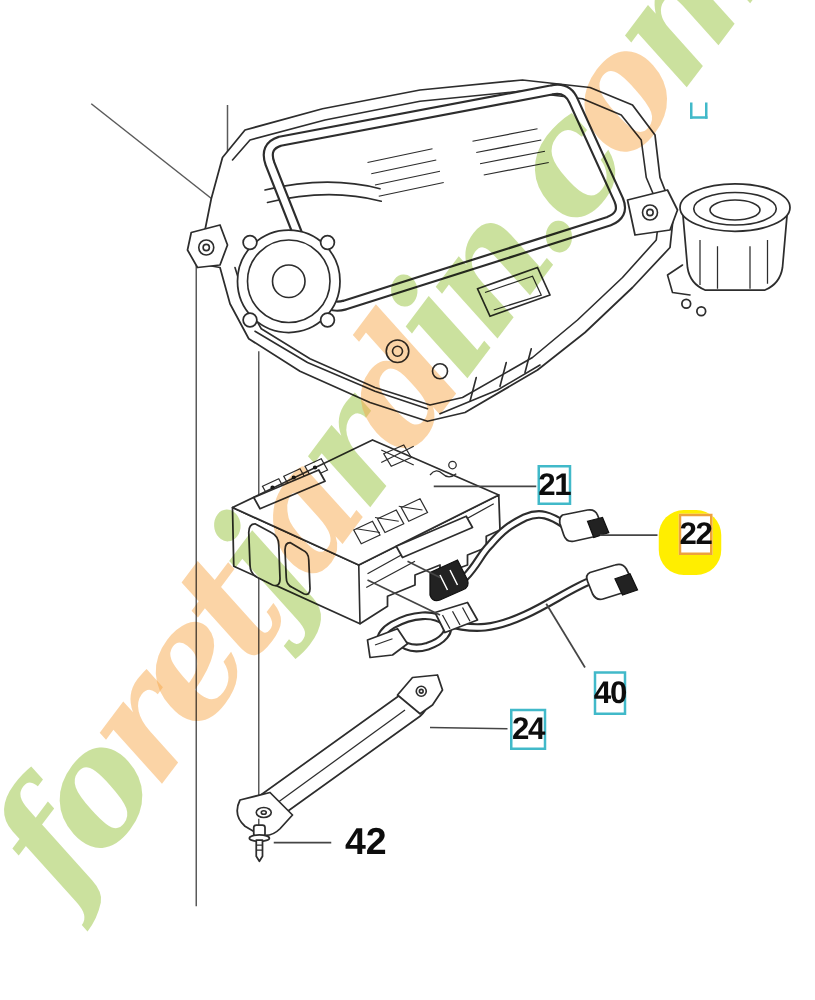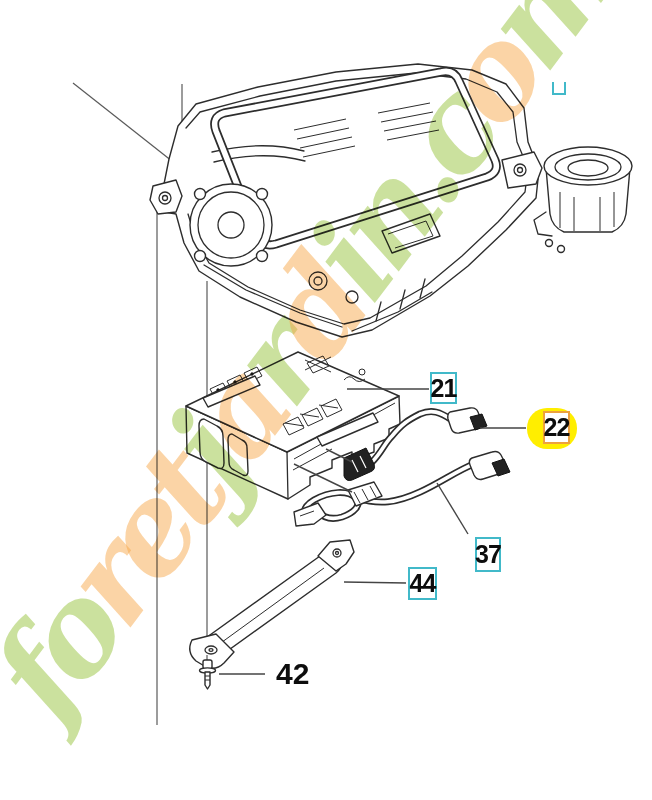--- a/index.html
+++ b/index.html
@@ -21,21 +21,21 @@
   .wht{stroke:#ffffff;stroke-width:1.2;fill:none;}
 
   .callout{
     position:absolute;box-sizing:border-box;background:#ffffff;
     border:2px solid #41b9c9;display:flex;align-items:center;justify-content:center;
     font-weight:700;color:#0d0d0d;font-size:25px;letter-spacing:-1px;cursor:pointer;
   }
   #c21{left:430px;top:372px;width:27px;height:32px;}
   #c23{left:475px;top:537px;width:26px;height:35px;}
   #c24{left:408px;top:567px;width:29px;height:33px;}
-  #c22wrap{position:absolute;left:527px;top:408px;width:50px;height:41px;background:#ffee00;cursor:pointer;border-radius:20px;}
+  #c22wrap{position:absolute;left:527px;top:408px;width:50px;height:52px;background:#ffee00;cursor:pointer;border-radius:20px;}
   #c22{position:absolute;left:16px;top:3px;width:27px;height:33px;box-sizing:border-box;
        background:#fff;border:2px solid #eda23d;display:flex;align-items:center;justify-content:center;
        font-weight:700;font-size:25px;color:#0d0d0d;letter-spacing:-1px;}
   #c25{position:absolute;left:276px;top:657px;font-weight:700;font-size:30px;color:#0d0d0d;cursor:pointer;}
   #partialbox{position:absolute;left:552px;top:82px;width:14px;height:13px;box-sizing:border-box;
       border:2px solid #41b9c9;border-top:none;background:transparent;}
 
   #watermark{
     position:absolute;left:58px;top:612px;height:140px;line-height:140px;
     transform:rotate(-53deg);transform-origin:0 115px;
@@ -188,25 +188,25 @@
     <span>21</span>
   </div>
 
   <div id="c22wrap" style="background: rgb(255, 238, 0);">
     <div id="c22" style="border-color: rgb(237, 162, 61);">
       <span>22</span>
     </div>
   </div>
 
   <div id="c23" class="callout" style="border-color: rgb(65, 185, 201);">
-    <span>37</span>
+    <span>40</span>
   </div>
 
   <div id="c24" class="callout" style="border-color: rgb(65, 185, 201);">
-    <span>44</span>
+    <span>24</span>
   </div>
 
   <div id="c25">
     <span>42</span>
   </div>
 
   <div id="partialbox" style="border-color: rgb(65, 185, 201);"></div>
 
   <div id="watermark"><span class="g">f</span><span class="g">o</span><span class="o">r</span><span class="o">e</span><span class="o">t</span><span class="g">j</span><span class="o">a</span><span class="g">r</span><span class="o">d</span><span class="g">i</span><span class="g">n</span><span class="g">.</span><span class="g">c</span><span class="o">o</span><span class="g">m</span></div>
 </div>

